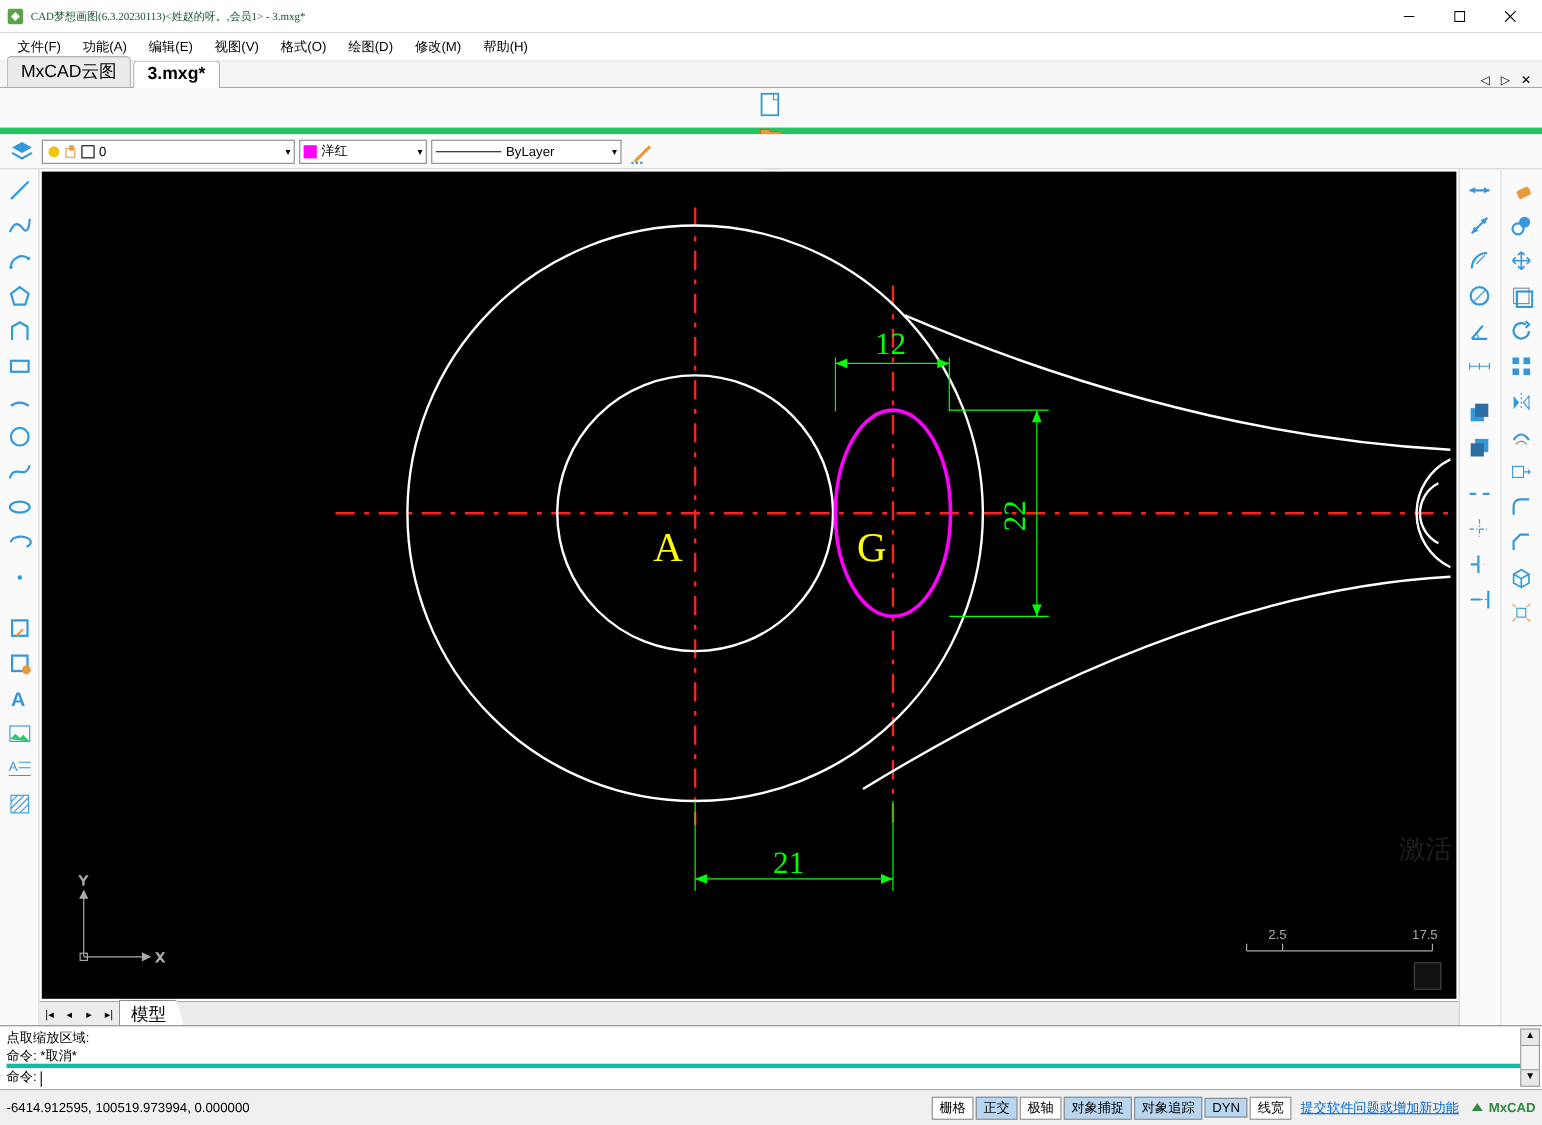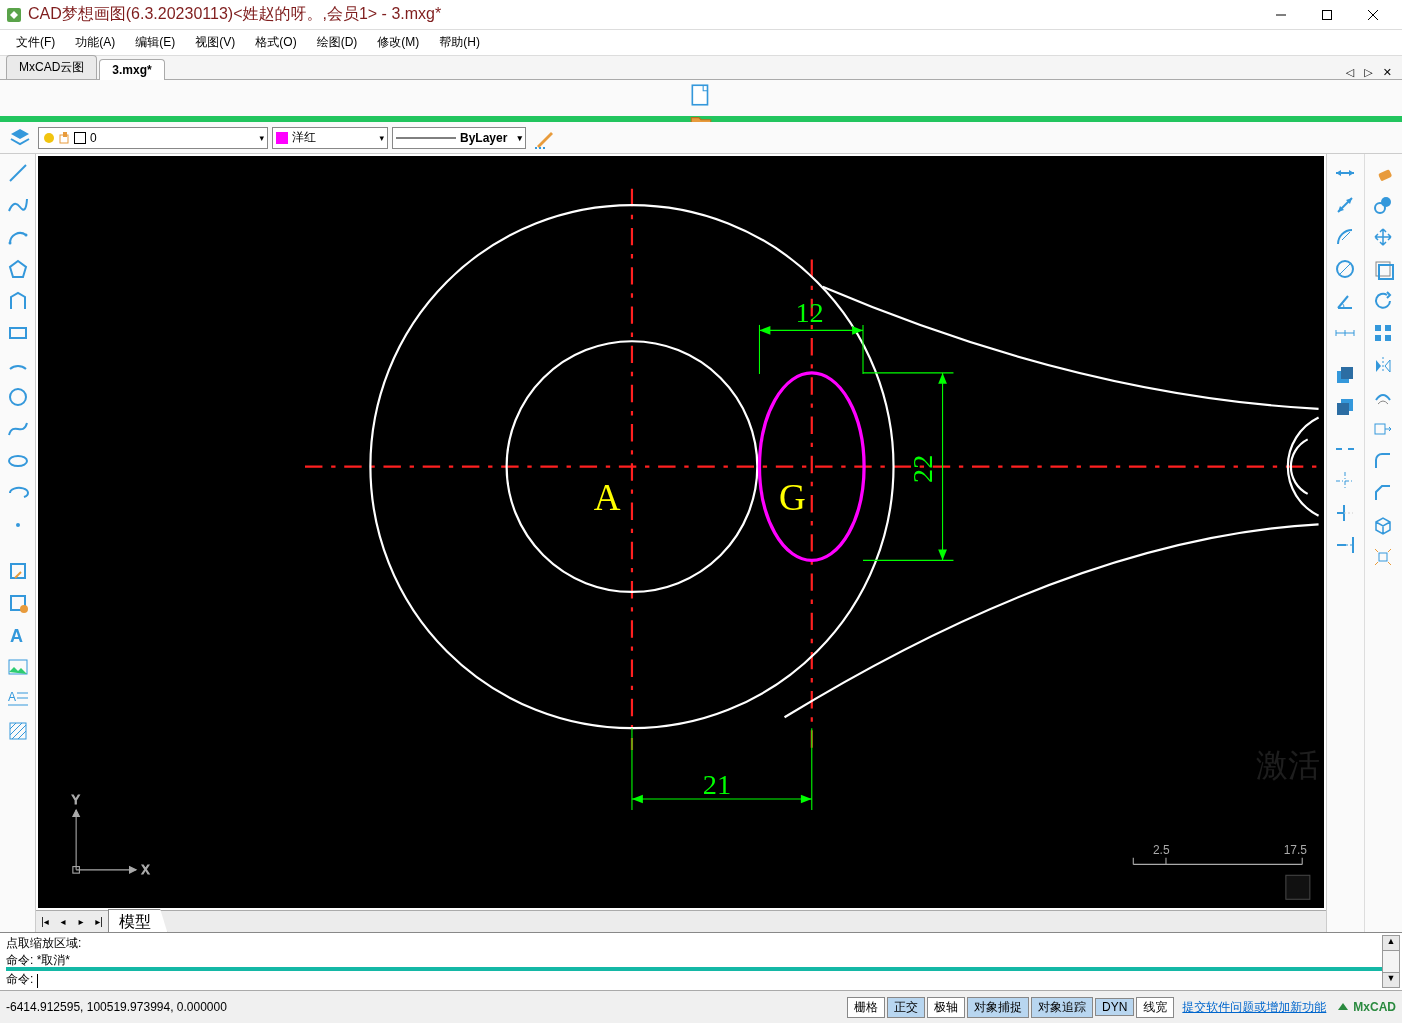--- a/index.html
+++ b/index.html
@@ -1,49 +1,49 @@
 <!DOCTYPE html>
 <html><head>
 <meta charset="utf-8">
 <style>
   * { box-sizing: border-box; margin: 0; padding: 0; }
   body { font-family: "Microsoft YaHei", "SimSun", sans-serif; font-size: 12px; background: #f0f0f0; width: 1402px; height: 1023px; overflow: hidden; display: flex; flex-direction: column; }
   
   
   .titlebar { height: 30px; background: #fff; display: flex; align-items: center; padding: 0 6px; border-bottom: 1px solid #ddd; }
   .titlebar .app-icon { width: 16px; height: 16px; margin-right: 6px; }
-  .titlebar .title { flex: 1; font-size: 16px; color: #7f1d1d; }
+  .titlebar .title { flex: 1; font-size: 10px; color: #14532d; font-family: Liberation Serif, serif; }
   .titlebar .win-controls { display: flex; gap: 0; }
   .titlebar .win-btn { width: 46px; height: 30px; display: flex; align-items: center; justify-content: center; cursor: pointer; }
   
   
   .menubar { height: 26px; background: #fff; display: flex; align-items: center; padding: 0 6px; border-bottom: 1px solid #ddd; }
   .menubar .menu-item { padding: 4px 10px; cursor: pointer; }
   
   
   .doc-tabs { height: 24px; background: #f5f5f5; display: flex; align-items: flex-end; padding: 0 6px; border-bottom: 1px solid #aaa; position: relative; }
-  .doc-tab { padding: 3px 12px; margin-right: 2px; background: #eaeaea; border: 1px solid #aaa; border-bottom: none; border-radius: 4px 4px 0 0; cursor: pointer; font-size: 12px; text-align: right; }
+  .doc-tab { padding: 3px 12px; margin-right: 2px; background: #eaeaea; border: 1px solid #aaa; border-bottom: none; border-radius: 4px 4px 0 0; cursor: pointer; font-size: 16px; text-align: right; }
   .doc-tab.active { background: #fff; font-weight: bold; position: relative; top: 1px; }
   .doc-tabs .tab-nav { margin-left: auto; display: flex; gap: 2px; }
   .doc-tabs .tab-nav span { padding: 0 4px; cursor: pointer; font-size: 11px; }
   
   
   .main-toolbar { height: 42px; background: #fafafa; display: flex; align-items: center; padding: 2px 6px; gap: 2px; border-bottom: 6px solid #22c55e; flex-direction: column; }
   .tbtn { width: 32px; height: 32px; display: flex; align-items: center; justify-content: center; cursor: pointer; border-radius: 3px; }
   .tbtn svg { width: 26px; height: 26px; }
   .sep { width: 1px; height: 28px; background: #ccc; margin: 0 4px; }
   
   
   .prop-bar { height: 32px; background: #fafafa; display: flex; align-items: center; padding: 2px 6px; gap: 4px; border-bottom: 1px solid #ccc; }
   .layer-icon { width: 28px; height: 28px; display:flex; align-items:center; justify-content:center; }
   .combo { height: 22px; border: 1px solid #888; background: #fff; display: flex; align-items: center; padding: 0 3px; font-size: 12px; }
   .combo .arrow { margin-left: auto; font-size: 9px; padding-left:4px; }
   .combo.layer { width: 230px; }
   .combo.color { width: 116px; }
-  .combo.ltype { width: 134px; font-weight: bold; }
+  .combo.ltype { width: 173px; }
   .swatch { width: 12px; height: 12px; margin-right: 4px; }
   
   
   .work-area { flex: 1; display: flex; min-height: 0; }
   
   
   .left-tb { width: 36px; background: #fafafa; border-right: 1px solid #ccc; display: flex; flex-direction: column; align-items: center; padding: 4px 0; gap: 2px; }
   .ltbtn { width: 30px; height: 30px; display: flex; align-items: center; justify-content: center; cursor: pointer; border-radius: 3px; }
   
   
@@ -78,21 +78,21 @@
   .statusbar .brand { margin-left: 10px; color: #2a8a3f; font-weight: bold; display:flex; align-items:center; gap:3px;}
   
   
   .dashred { stroke:#ff2020; stroke-width:2; stroke-dasharray: 16 8 4 8; }
   .solidwhite { stroke:#fff; stroke-width:2; fill:none; }
   .magenta { stroke:#ff00ff; stroke-width:3; fill:none; }
   .dimgreen { stroke:#00ff00; stroke-width:1; fill:none; }
   .dimtext { fill:#00ff00; font-size:26px; font-family: serif; }
   .lbl { fill:#ffff00; font-size: 34px; font-family: serif; }
   
-  .watermark { position:absolute; right:4px; bottom: 120px; color: rgba(200,200,200,0.15); font-size: 32px; writing-mode: horizontal-tb; pointer-events:none;margin-top:44px; }
+  .watermark { position:absolute; right:4px; bottom: 120px; color: rgba(200,200,200,0.15); font-size: 24px; writing-mode: horizontal-tb; pointer-events:none;margin-top:44px; }
 </style>
 </head>
 <body>
 
 <div class="titlebar">
   <span class="app-icon">
     <svg viewBox="0 0 16 16">
         <rect x="1" y="1" width="14" height="14" fill="#5aa34a" rx="2"></rect>
         <path d="M4 8 L8 4 L12 8 L8 12 Z" fill="#fff"></path>
       </svg>

